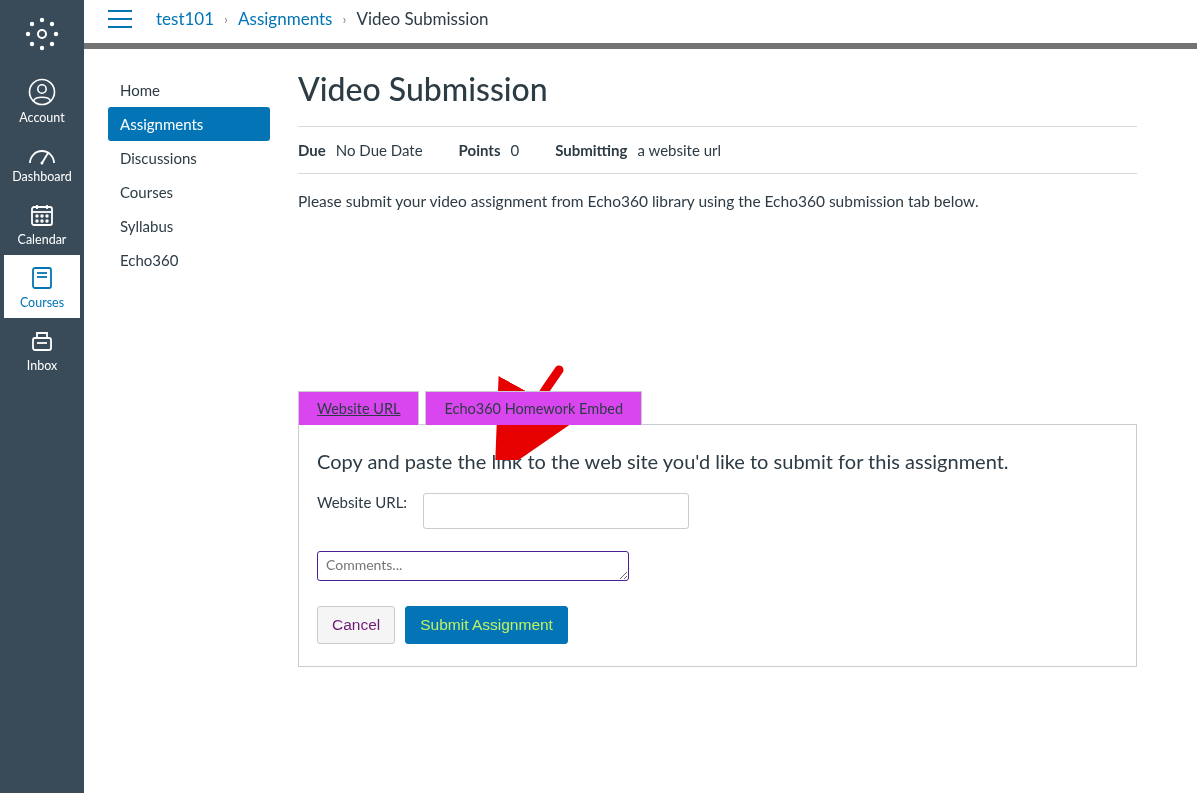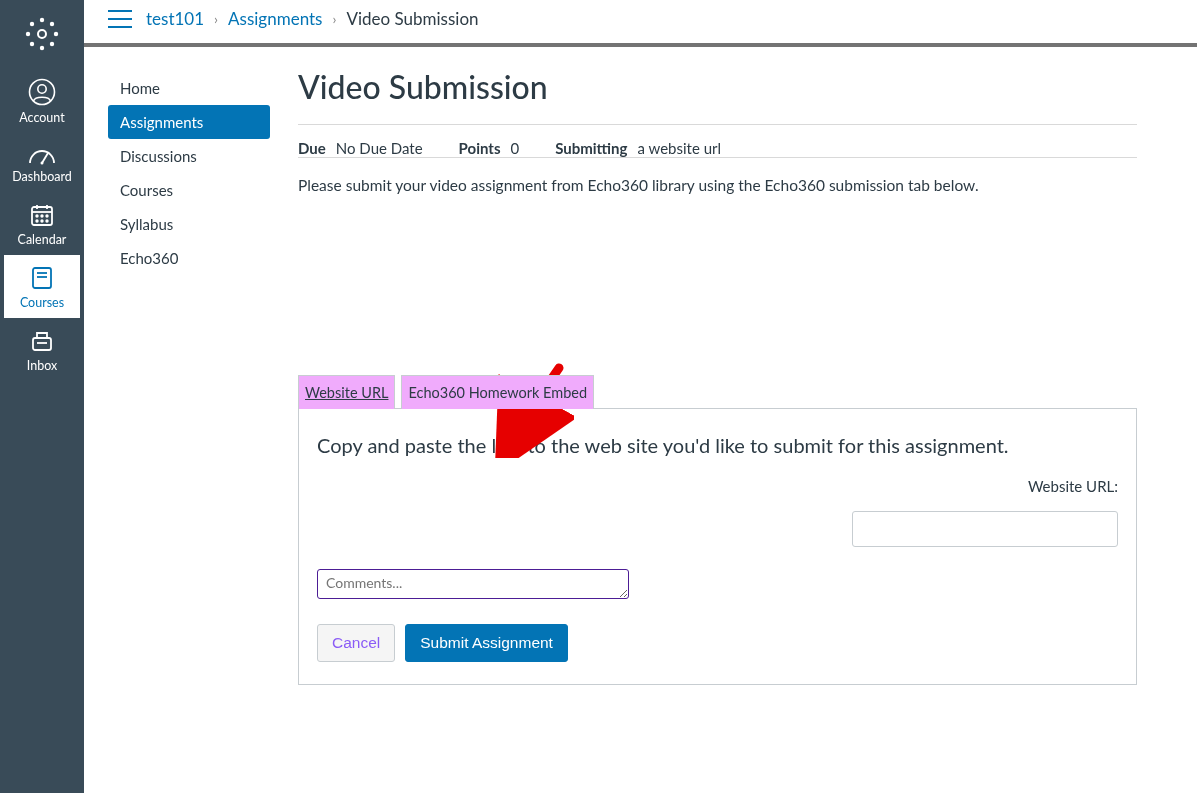--- a/index.html
+++ b/index.html
@@ -10,65 +10,65 @@
   .global-nav { width:84px; background:#394B58; color:#fff; display:flex; flex-direction:column; align-items:center; }
   .global-nav .nav-item { width:76px; padding:10px 0 8px 0; text-align:center; cursor:pointer; }
   .global-nav .nav-item .icon-wrap { display:flex; justify-content:center; }
   .global-nav .nav-item .label { font-size:12.5px; margin-top:4px; }
   .global-nav .nav-item.active { background:#fff; color:#0374B5; }
   .global-nav .nav-item.active svg { stroke:#0374B5; }
   .global-nav svg { stroke:#fff; fill:none; }
 
   
   .app-body { flex:1; display:flex; flex-direction:column; min-width:0; }
-  .topbar { display:flex; align-items:center; padding:8px 24px 14px 24px; border-bottom:4px solid #737373; gap:14px; }
+  .topbar { display:flex; align-items:center; padding:8px 24px 14px 24px; border-bottom:6px solid #737373; gap:24px; }
   .hamburger { width:24px; height:18px; cursor:pointer; display:flex; flex-direction:column; justify-content:space-between; }
   .hamburger span { display:block; height:2px; background:#0374B5; }
   .breadcrumb { font-size:17px; display:flex; align-items:center; gap:10px; }
   .breadcrumb a { color:#0374B5; text-decoration:none; }
   .breadcrumb .sep { color:#888; font-size:14px; }
   .breadcrumb .current { color:#2d3b45; }
 
   
   .content { flex:1; display:flex; padding:0 24px 0 24px; }
   .course-nav { width:174px; padding:24px 12px 0 0; }
   .course-nav ul { list-style:none; }
   .course-nav li { padding:8px 12px; font-size:15px; color:#0374B5; cursor:pointer; border-radius:3px; }
   .course-nav li.active { background:#0374B5; color:#fff; }
   .course-nav li:not(.active) { color:#2d3b45; }
 
   .main { flex:1; padding:20px 36px 40px 16px; min-width:0; }
   h1 { font-size:32px; font-weight:500; margin-bottom:18px; }
   .under-title-hr { border:0; border-top:1px solid #d9d9d9; margin-bottom:14px; }
 
-  .meta-row { display:flex; gap:36px; font-size:15px; margin-bottom:0; }
+  .meta-row { display:flex; gap:36px; font-size:15px; margin-bottom:14px; }
   .meta-row .group { display:flex; gap:10px; }
   .meta-row .k { font-weight:700; }
   .after-meta-hr { border:0; border-top:1px solid #d9d9d9; margin-bottom:18px; }
 
   .description { font-size:15.5px; margin-bottom:180px; }
 
   
   .subtabs { display:flex; gap:6px; }
-  .subtabs .tab { border:1px solid #c7cdd1; border-bottom:0; padding:8px 6px; font-size:14.5px; background:#f0abfc; cursor:pointer; position:relative; top:1px; }
+  .subtabs .tab { border:1px solid #c7cdd1; border-bottom:0; padding:8px 18px; font-size:14.5px; background:#d946ef; cursor:pointer; position:relative; top:1px; }
   .subtabs .tab.active { text-decoration:underline; z-index:2; }
   .subtabs .tab:not(.active) { color:#2d3b45; }
 
   .subpanel { border:1px solid #c7cdd1; padding:24px 18px 22px 18px; }
   .subpanel .hint { font-size:20px; margin-bottom:20px; }
-  .url-row { display:flex; align-items:flex-end; gap:16px; margin-bottom:22px;flex-direction:column; }
+  .url-row { display:flex; align-items:flex-start; gap:16px; margin-bottom:22px; }
   .url-row label { font-size:15px; }
   .url-row input { width:266px; height:36px; border:1px solid #c7cdd1; border-radius:3px; padding:0 8px; font-size:14px; }
 
   textarea.comments { width:312px; height:30px; border:1px solid #4c1d95; border-radius:3px; padding:4px 8px; font-size:14px; color:#888; margin-bottom:22px; resize:both; font-family:inherit; }
 
   .btn-row { display:flex; gap:10px; }
   .btn { height:38px; padding:0 14px; border-radius:3px; font-size:15.5px; cursor:pointer; }
-  .btn.cancel { background:#f5f5f5; border:1px solid #c7cdd1; color:#8b5cf6; }
-  .btn.primary { background:#0374B5; border:1px solid #0374B5; color:#ffffff; }
+  .btn.cancel { background:#f5f5f5; border:1px solid #c7cdd1; color:#701a75; }
+  .btn.primary { background:#0374B5; border:1px solid #0374B5; color:#bef264; }
 
   
   .arrow-annot { position:absolute; pointer-events:none; }
 </style>
 </head>
 <body>
 
 <nav class="global-nav">
   <div class="nav-item" style="padding-top:16px;padding-bottom:16px;">
     <span class="icon-wrap">

